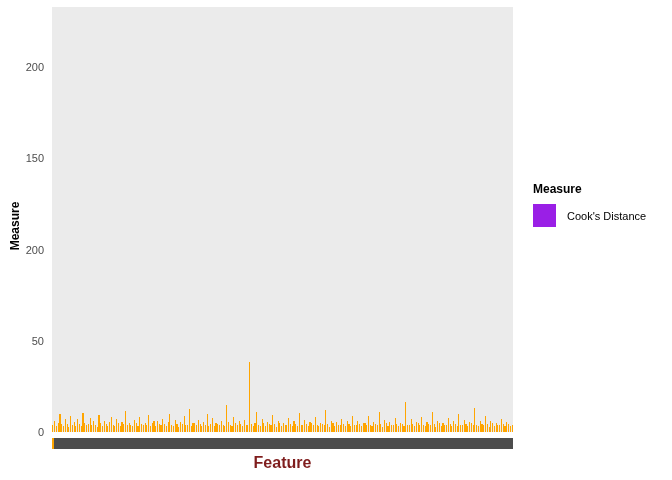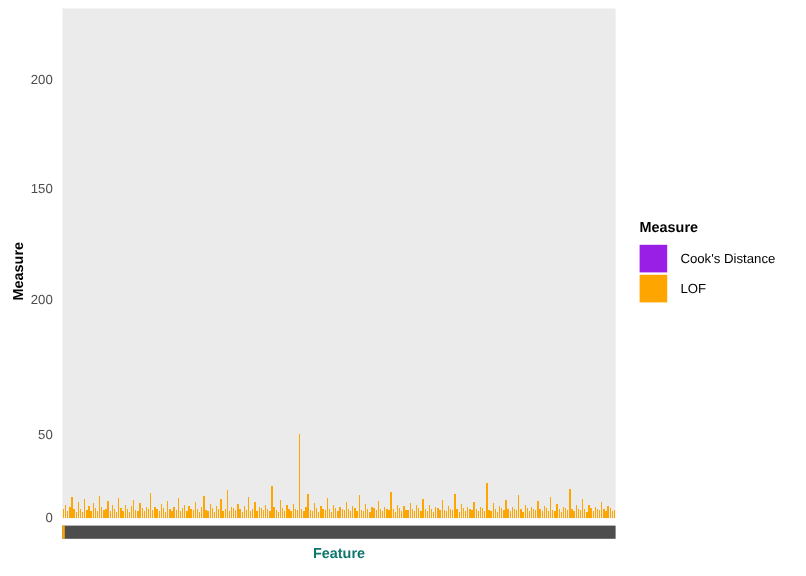--- a/index.html
+++ b/index.html
@@ -87,23 +87,23 @@
     width: 2px;
     height: 11px;
     background: #ffa500;
   }
   #x-axis-title {
     position: absolute;
     left: 52px;
     top: 454px;
     width: 461px;
     text-align: center;
-    font-size: 12px;
+    font-size: 16px;
     font-weight: bold;
-    color: #0f766e;
+    color: #7f1d1d;
   }
 
   
   #legend {
     position: absolute;
     left: 533px;
     top: 182px;
     width: 135px;
   }
   #legend-title {
@@ -397,37 +397,33 @@
         <rect x="456.02" y="416.61" width="1.10" height="8.39" fill="#ffa500" shape-rendering="crispEdges"></rect>
         <rect x="457.79" y="418.62" width="1.10" height="6.38" fill="#ffa500" shape-rendering="crispEdges"></rect>
         <rect x="459.56" y="417.70" width="1.10" height="7.30" fill="#ffa500" shape-rendering="crispEdges"></rect>
       </svg>
   </div>
 
   <div id="y-axis">
     <div class="y-tick-label" style="top: 67.2px; color: rgb(77, 77, 77);">200</div>
     <div class="y-tick-label" style="top: 158.4px; color: rgb(77, 77, 77); text-align: center;">150</div>
     <div class="y-tick-label" style="top: 249.6px; color: rgb(77, 77, 77);">200</div>
-    <div class="y-tick-label" style="top: 340.8px; color: rgb(77, 77, 77); margin-top: 22px;">50</div>
+    <div class="y-tick-label" style="top: 340.8px; color: rgb(77, 77, 77);">50</div>
     <div class="y-tick-label" style="top: 432px; color: rgb(77, 77, 77);">0</div>
   </div>
   <div id="y-axis-title">Measure</div>
 
   <div id="x-tick-band" style="background: rgb(77, 77, 77);">
     <div id="x-tick-band-edge"></div>
   </div>
   <div id="x-axis-title">Feature</div>
 
   <div id="legend">
     <div id="legend-title">Measure</div>
 
     <div class="legend-item">
       <span class="legend-key" style="background: rgb(154, 31, 230);"></span>
       <span class="legend-label">Cook's Distance</span>
     </div>
 
-    <div class="legend-item">
-      <span class="legend-key" style="background: rgb(255, 165, 0);"></span>
-      <span class="legend-label">LOF</span>
-    </div>
   </div>
 
 </div>
 
 </body></html>

